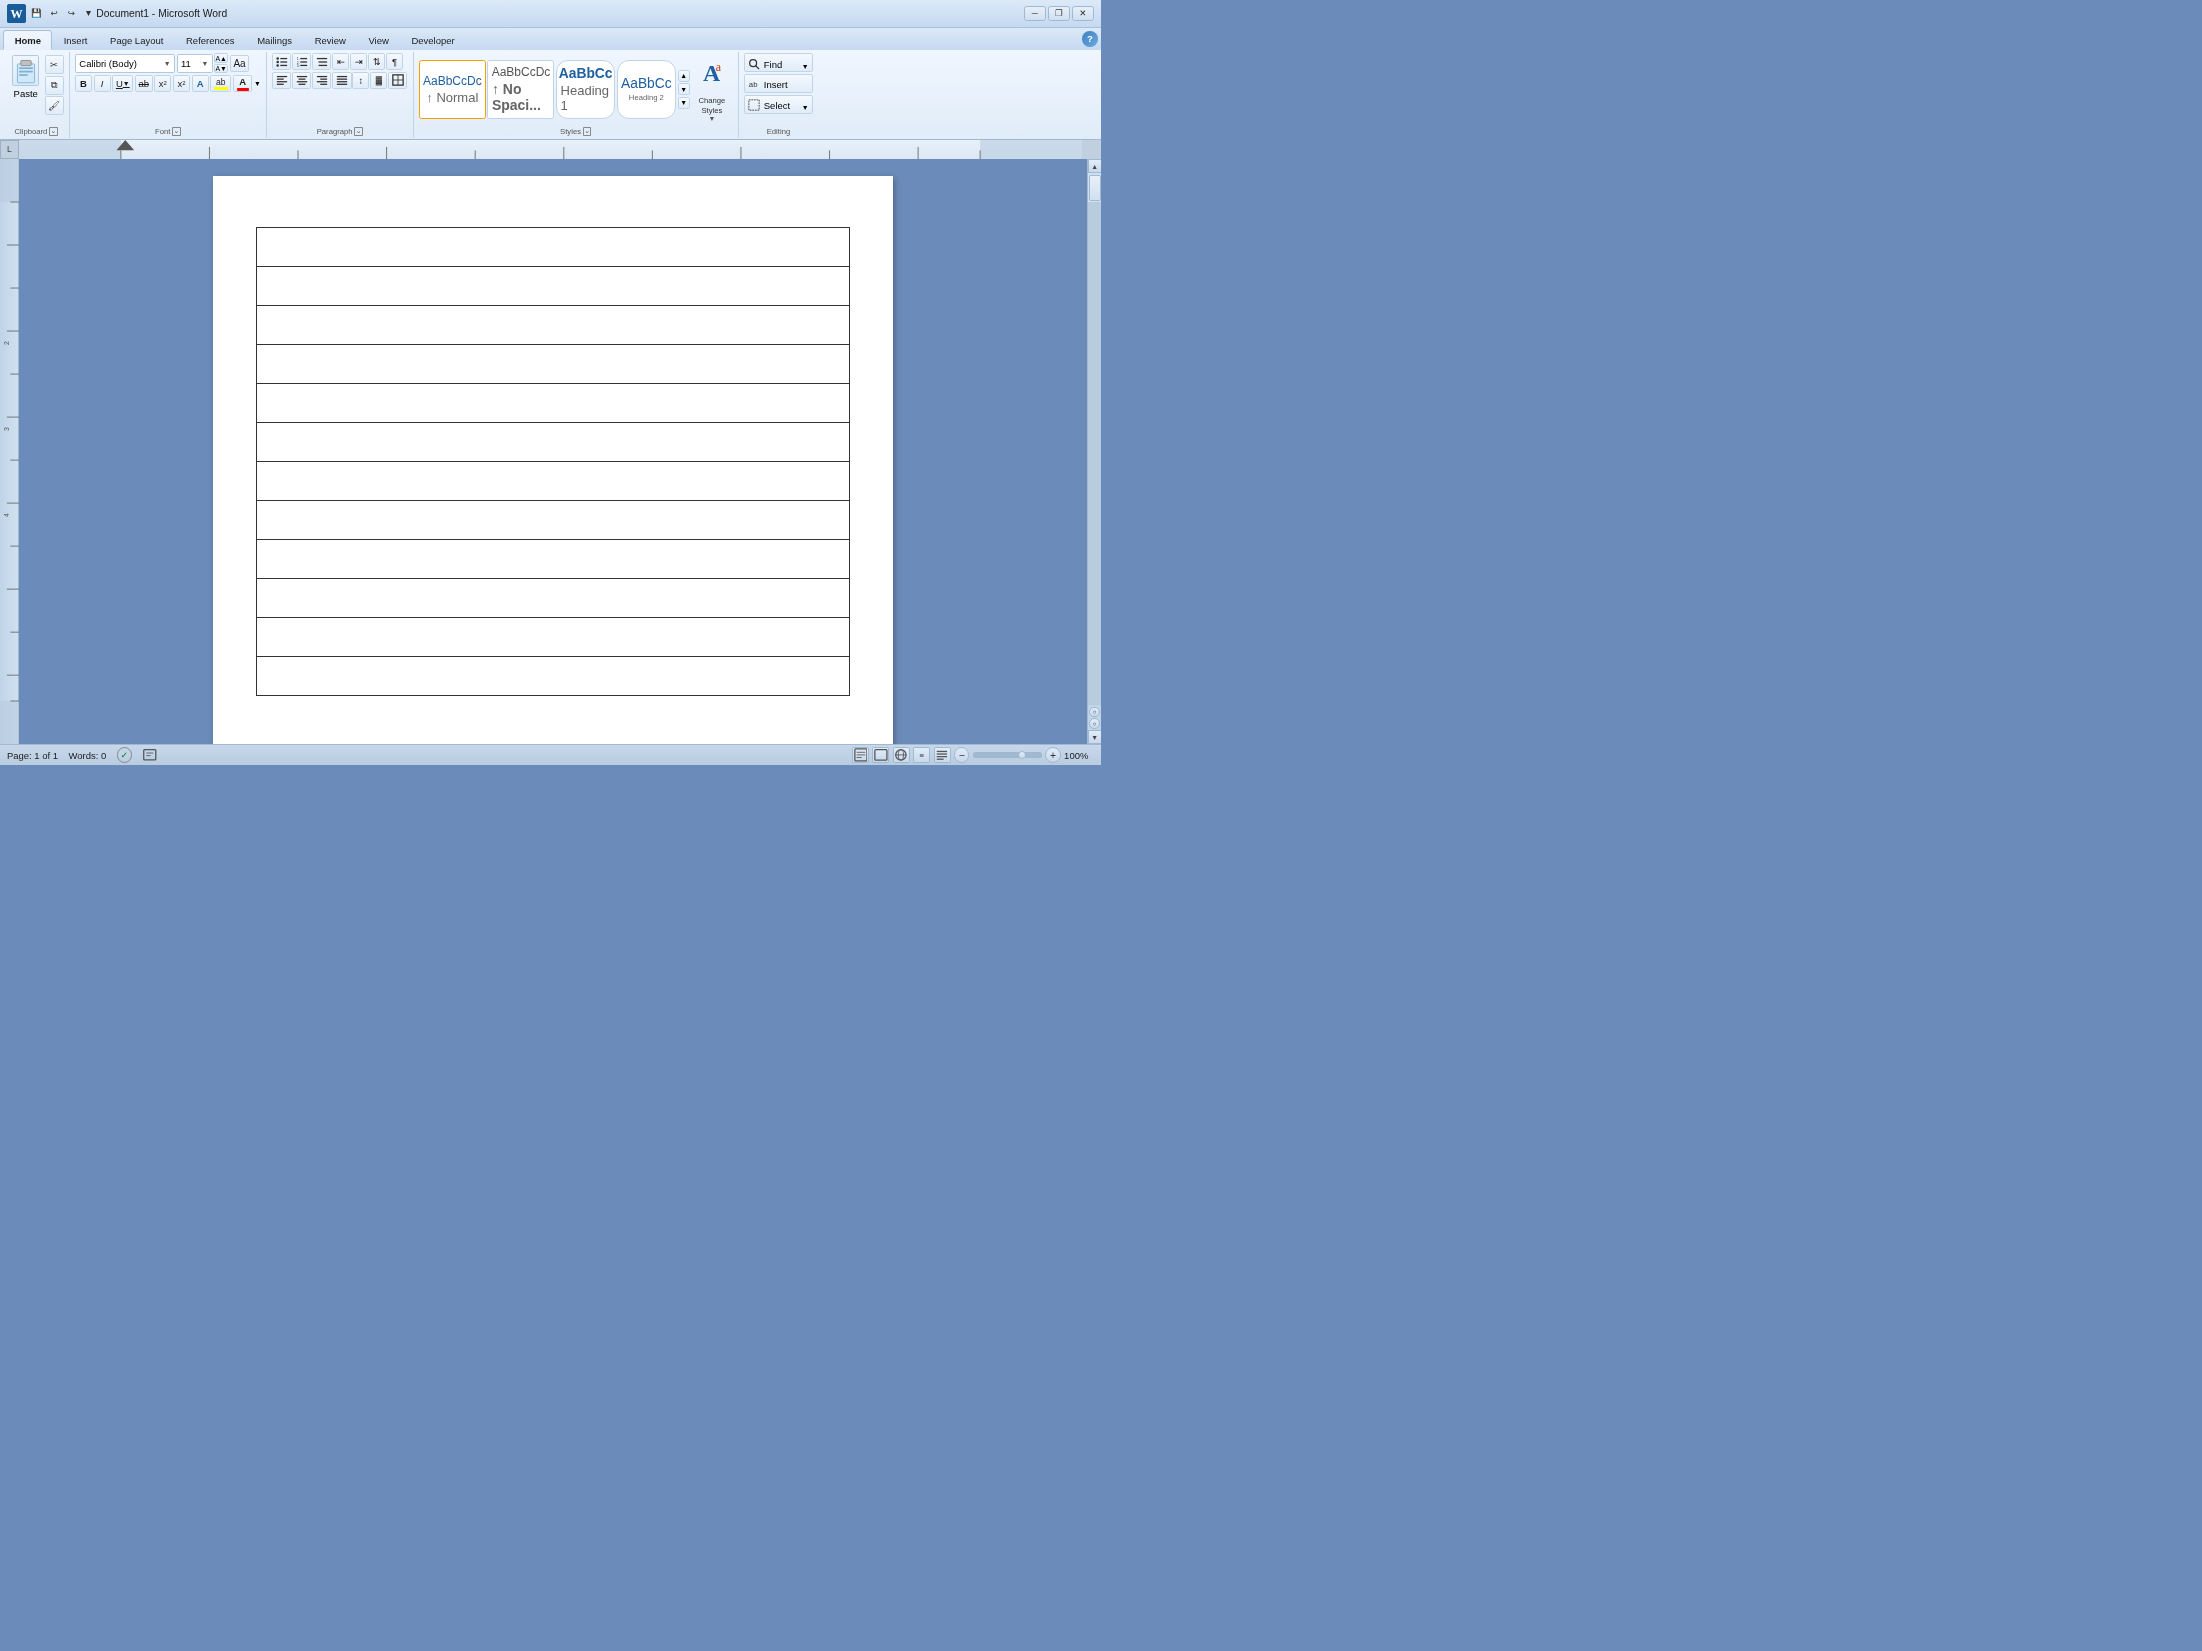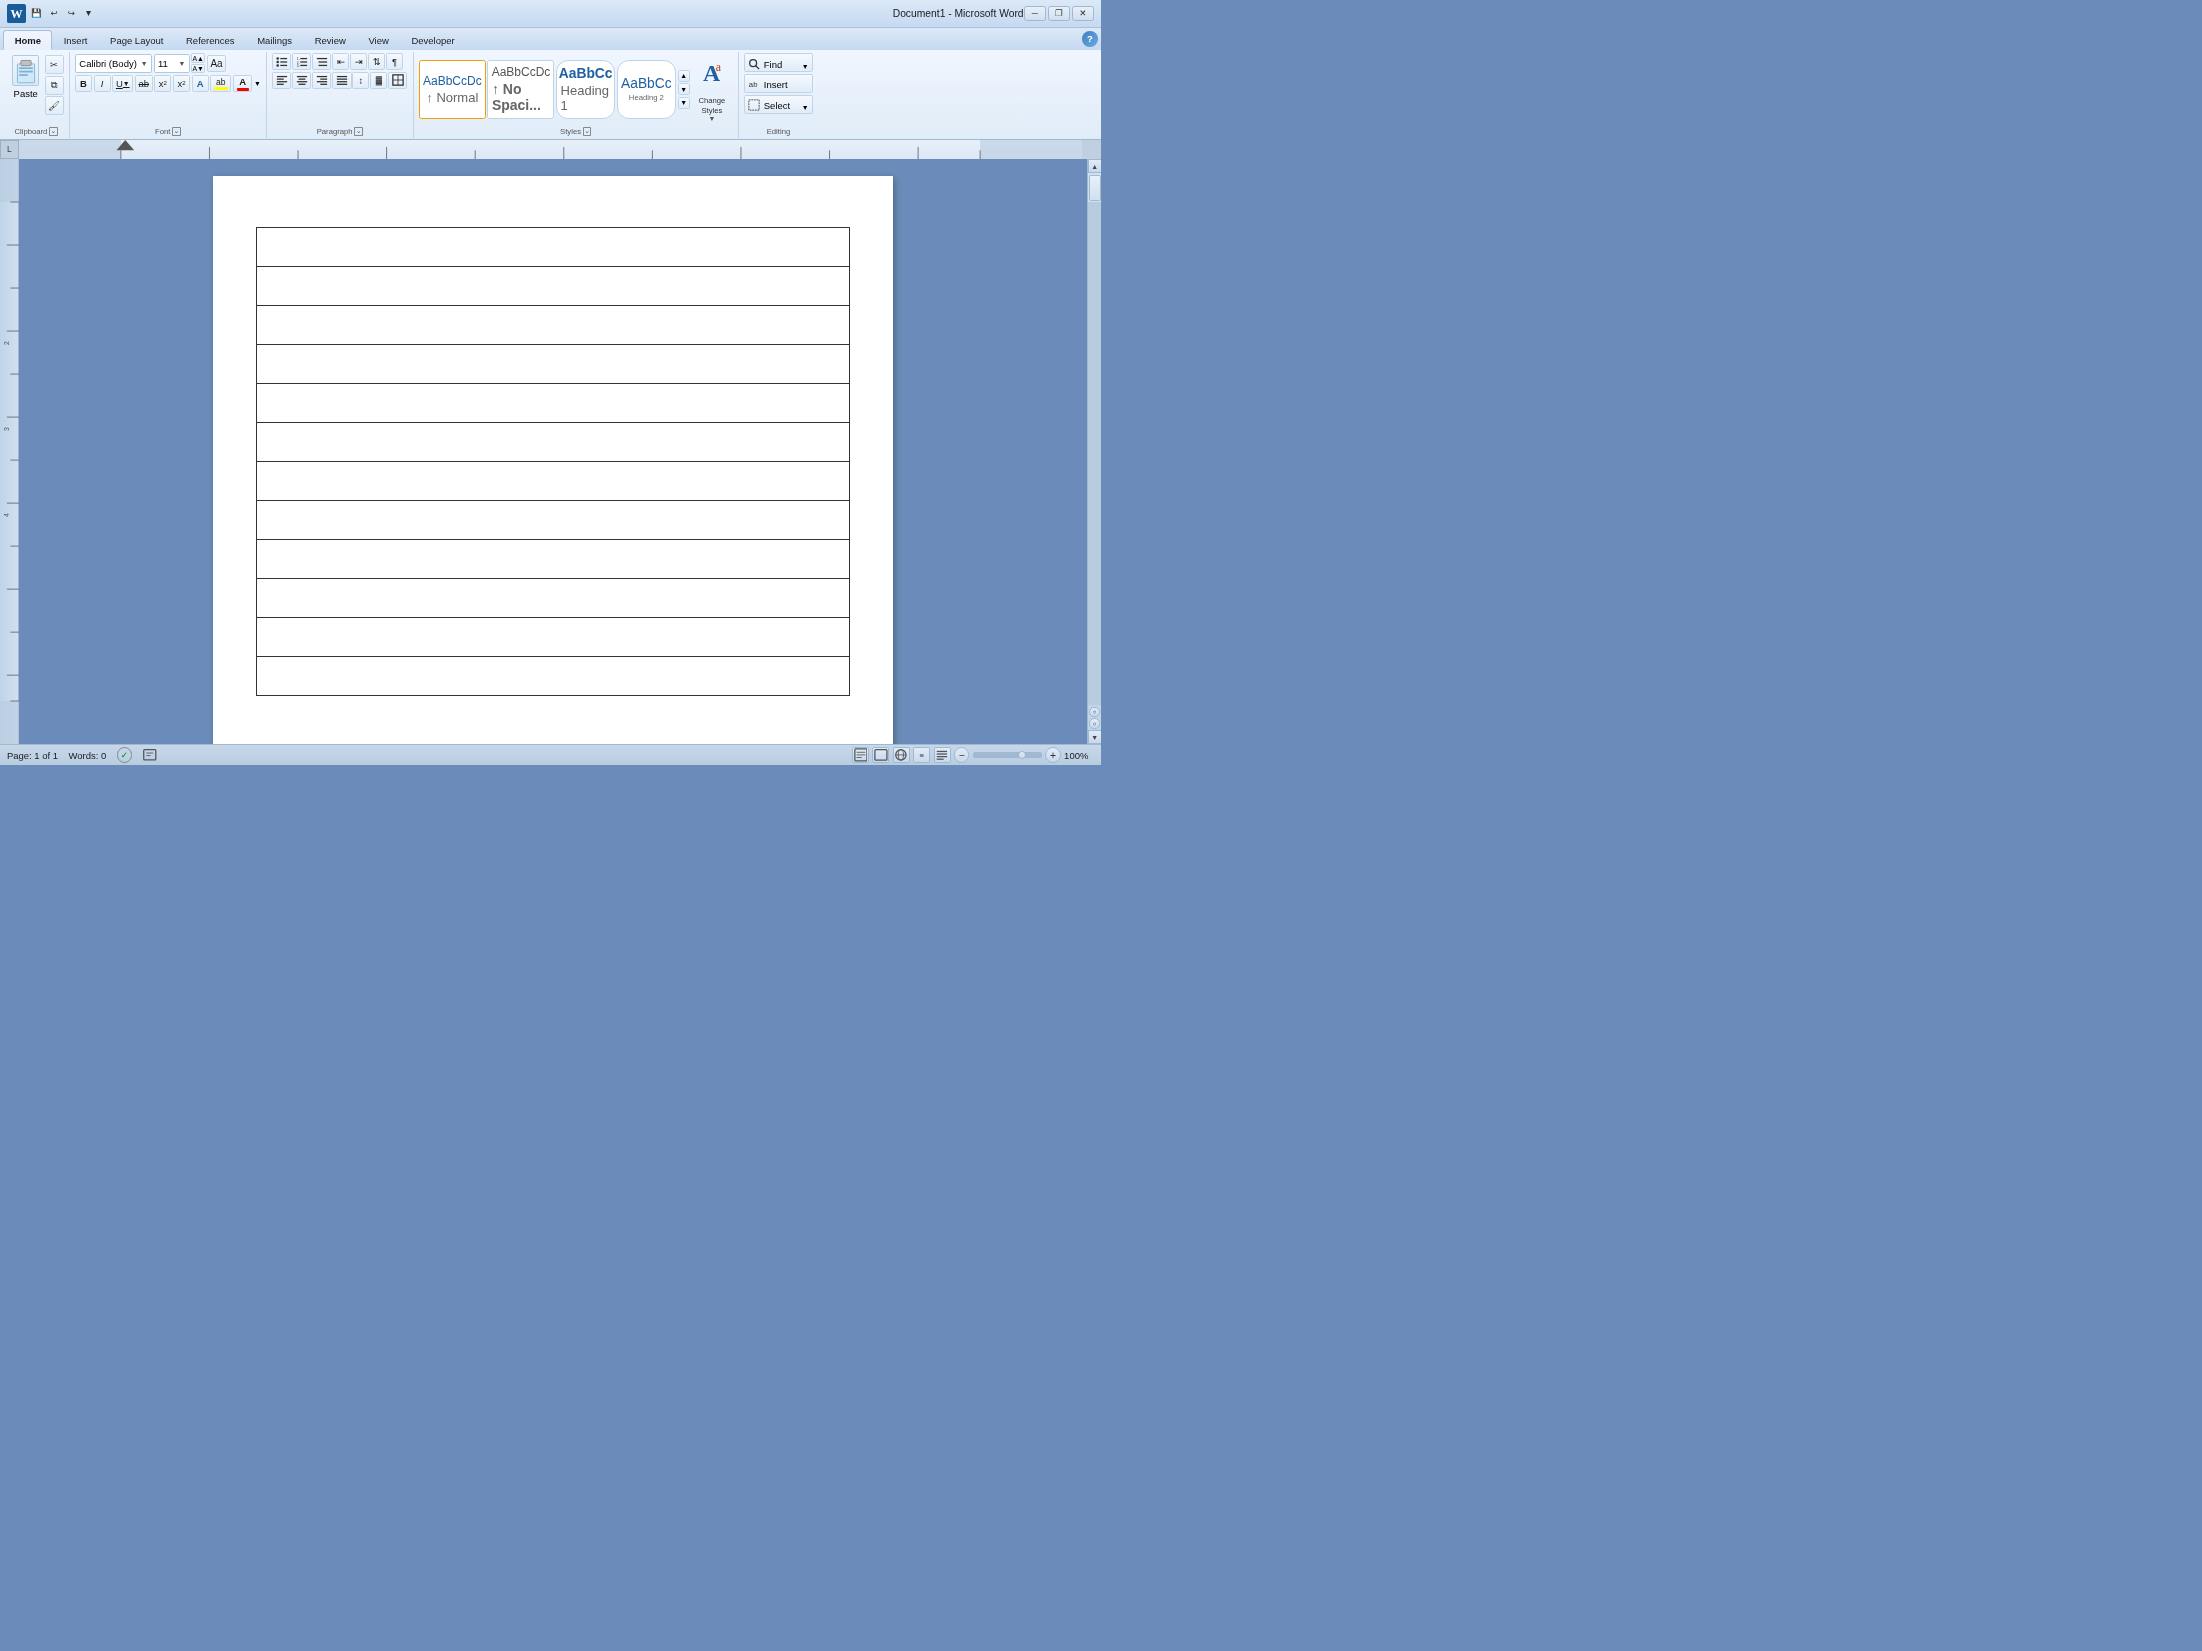--- a/index.html
+++ b/index.html
@@ -52,21 +52,21 @@
       border: none;
       cursor: pointer;
       color: #333;
       font-size: 8.6px;
       display: flex;
       align-items: center;
       justify-content: center;
     }
     .title-text {
       flex: 1;
-      text-align: right;
+      text-align: left;
       font-size: 10.3px;
       color: #1a1a1a;
       font-weight: normal;
     }
     .window-controls {
       display: flex;
       gap: 1.7px;
     }
     .win-btn {
       width: 22.4px;
@@ -205,21 +205,21 @@
       flex-direction: column;
       align-items: flex-start;
       gap: 1.7px;
     }
     .font-row {
       display: flex;
       align-items: center;
       gap: 1.7px;
     }
     .font-select {
-      width: 77px;
+      width: 100px;
       height: 19px;
       background: white;
       border: 0.9px solid #b0c8e0;
       border-radius: 1.7px;
       font-size: 9.5px;
       padding: 0 3.4px;
       cursor: pointer;
       display: flex;
       align-items: center;
       justify-content: space-between;

